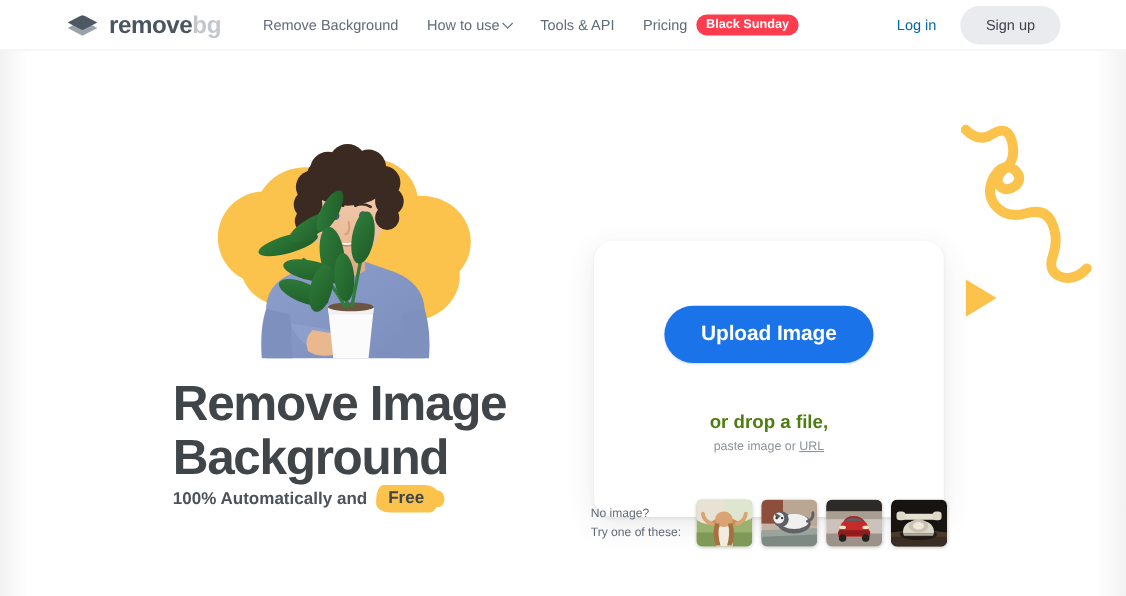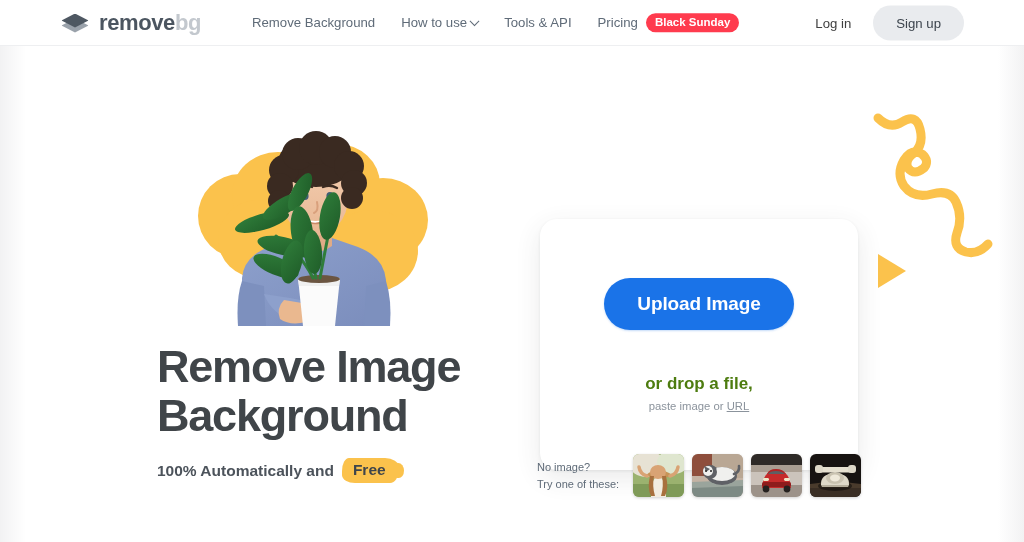--- a/index.html
+++ b/index.html
@@ -58,21 +58,21 @@
     font-weight: 700;
     letter-spacing: -0.4px;
     line-height: 1;
     white-space: nowrap;
   }
   .logo-text .w1 { color: #4b5560; }
   .logo-text .w2 { color: #c3c8ce; }
 
   .nav {
     position: absolute;
-    left: 252px;
+    left: 239px;
     top: 50%;
     transform: translateY(-50%);
     display: flex;
     align-items: center;
     gap: 26px;
   }
   .nav-item {
     font-size: 13.2px;
     color: #5f6b78;
     white-space: nowrap;
@@ -107,21 +107,21 @@
     position: absolute;
     right: 60px;
     top: 50%;
     transform: translateY(-50%);
     display: flex;
     align-items: center;
     gap: 16px;
   }
   .login-link {
     font-size: 13.2px;
-    color: #404040;
+    color: #0369a1;
     cursor: pointer;
     padding: 4px 6px;
     white-space: nowrap;
     margin-left: 43px;
   }
   .signup-btn {
     font-size: 13.2px;
     font-weight: 400;
     color: #3c444d;
     background: #e9ebee;
@@ -198,21 +198,20 @@
     width: 360px;
   }
   .headline h1 {
     font-size: 45px;
     line-height: 49px;
     font-weight: 700;
     color: #404549;
     letter-spacing: -1.2px;
   }
   .sub {
-    margin-top: 17px;
     display: flex;
     align-items: center;
     font-size: 15.5px;
     font-weight: 700;
     color: #4c535b;
     white-space: nowrap;
   }
   .free-wrap {
     position: relative;
     display: inline-block;

